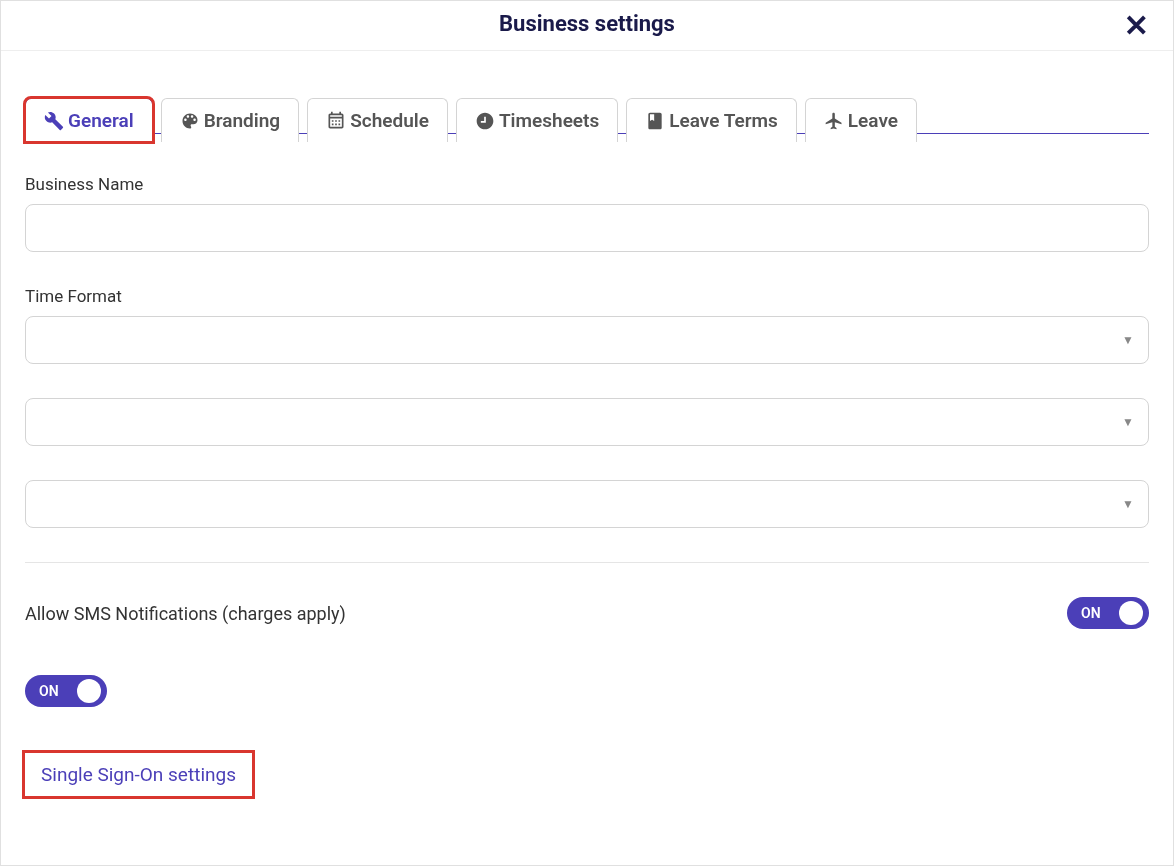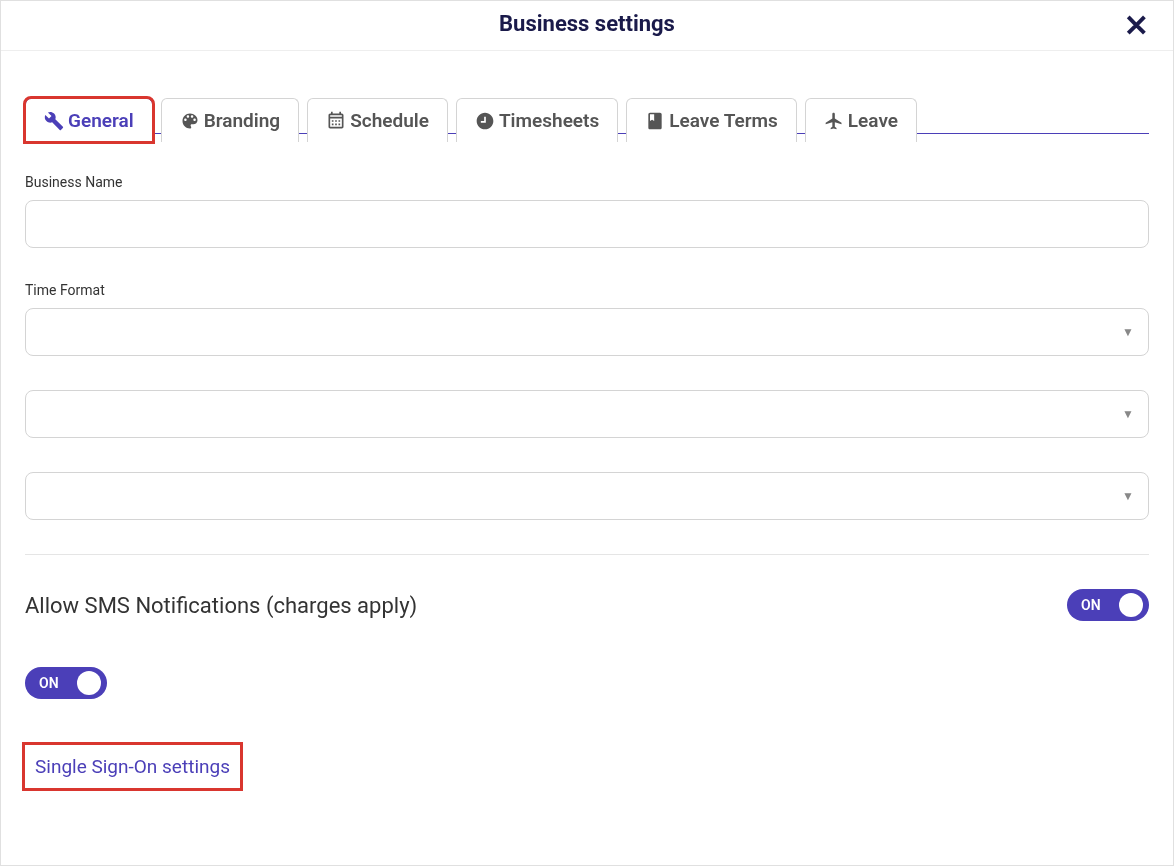--- a/index.html
+++ b/index.html
@@ -92,21 +92,21 @@
       fill: #4b3fb8;
     }
     .tab:not(.active) .tab-icon svg {
       fill: #555;
     }
     .form-group {
       margin-bottom: 34px;
     }
     .form-label {
       display: block;
-      font-size: 14px;
+      font-size: 17px;
       color: #333;
       margin-bottom: 10px;
     }
     .text-input {
       width: 100%;
       height: 48px;
       border: 1px solid #d4d4d4;
       border-radius: 8px;
       padding: 0 14px;
       font-size: 16px;
@@ -135,21 +135,21 @@
       border-top: 1px solid #e5e5e5;
       margin: 10px 0 34px;
     }
     .toggle-row {
       display: flex;
       align-items: center;
       justify-content: space-between;
       margin-bottom: 46px;
     }
     .toggle-label {
-      font-size: 22px;
+      font-size: 18px;
       color: #333;
     }
     .toggle {
       width: 82px;
       height: 32px;
       border-radius: 16px;
       background: #4b3fb8;
       display: flex;
       align-items: center;
       justify-content: flex-start;
@@ -164,21 +164,21 @@
       flex: 1;
     }
     .toggle-knob {
       width: 24px;
       height: 24px;
       border-radius: 50%;
       background: #fff;
     }
     .link-highlighted {
       display: inline-block;
-      padding: 10px 10px;
+      padding: 10px 16px;
       outline: 3px solid #d9362f;
       color: #4b3fb8;
       font-size: 19px;
       cursor: pointer;
       margin-top: 0;
       margin-bottom: 4px;
     }
   </style>
 </head>
 <body>

